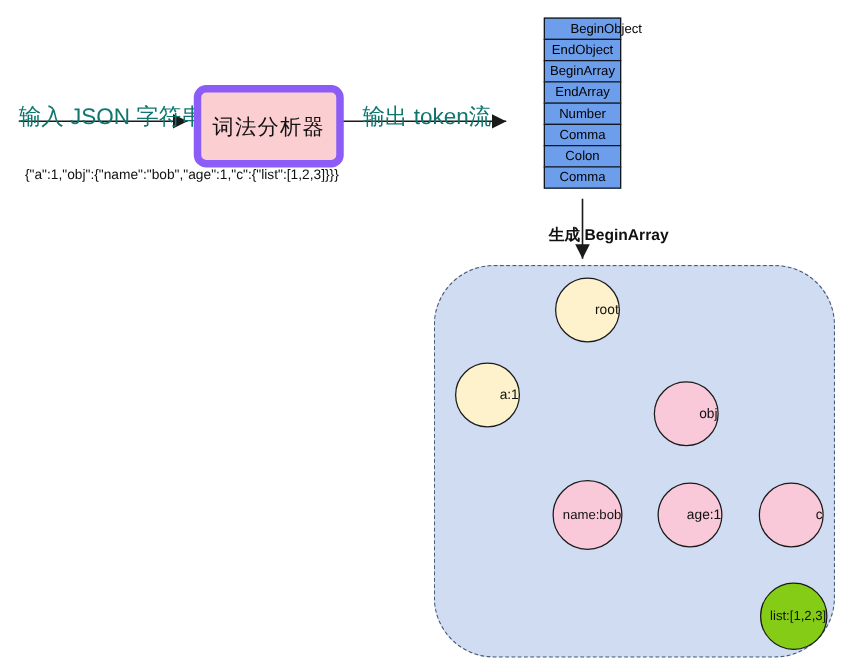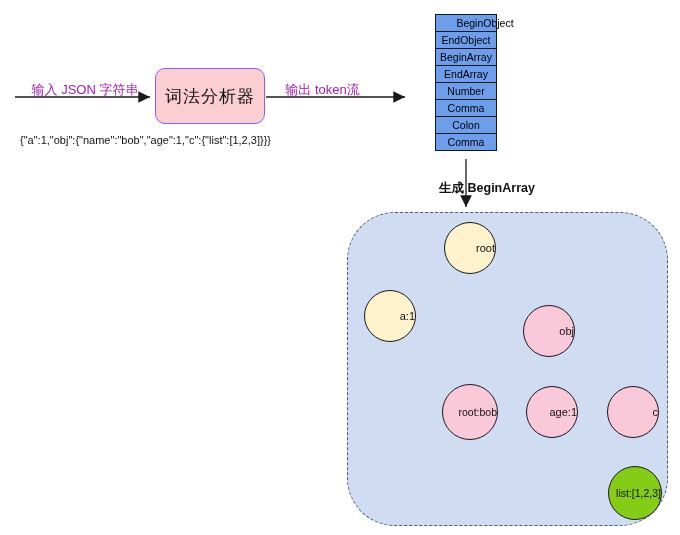--- a/index.html
+++ b/index.html
@@ -8,40 +8,40 @@
     position: relative;
     background: #ffffff;
     font-family: "Liberation Sans", "DejaVu Sans", sans-serif;
     color: #111;
     overflow: hidden;
   }
 
   
   .flow-label {
     position: absolute;
-    font-size: 13px;
-    text-align: center;
+    font-size: 18px;
+    text-align: right;
     white-space: nowrap;
-    color: #a21caf;
+    color: #0f766e;
   }
   .json-string {
     position: absolute;
     left: 20px; top: 134px;
     font-size: 11px;
     white-space: nowrap;
     color: #111;
   }
 
   
   .lexer-box {
     position: absolute;
     left: 155px; top: 68px;
     width: 108px; height: 54px;
     background: #fbced2;
-    border: 1px solid #8b5cf6;
+    border: 6px solid #8b5cf6;
     border-radius: 10px;
     display: flex; align-items: center; justify-content: center;
     font-size: 17px;
     letter-spacing: 1px;
   }
 
   
   .token-stack {
     position: absolute;
     left: 435px; top: 14px;
@@ -162,21 +162,21 @@
 <div class="node yellow node-root">
   <span>root</span>
 </div>
 <div class="node yellow node-a1">
   <span>a:1</span>
 </div>
 <div class="node pink node-obj">
   <span>obj</span>
 </div>
 <div class="node pink node-bob">
-  <span>root:bob</span>
+  <span>name:bob</span>
 </div>
 <div class="node pink node-age">
   <span>age:1</span>
 </div>
 <div class="node pink node-c">
   <span>c</span>
 </div>
 <div class="node green node-list">
   <span>list:[1,2,3]</span>
 </div>

